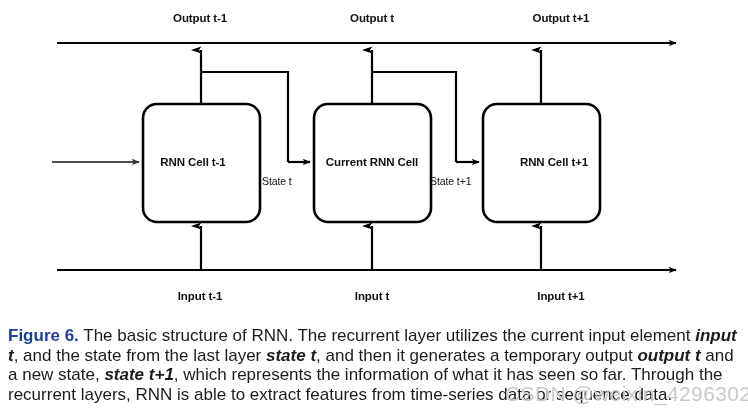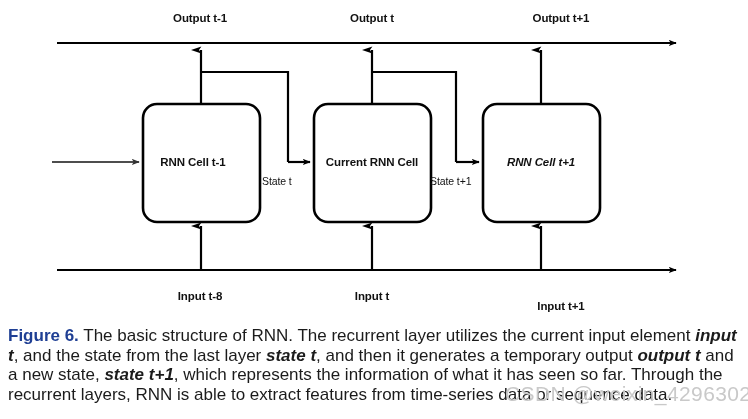--- a/index.html
+++ b/index.html
@@ -157,28 +157,28 @@
         <line x1="541" y1="104" x2="541" y2="50" stroke="#000000" stroke-width="2.2" marker-end="url(#arrow-up)"></line>
       </g>
     </svg>
 
     <div class="diagram-label center-label" style="left:200px; top:13px;">Output t-1</div>
     <div class="diagram-label center-label" style="left:372px; top:13px;">Output t</div>
     <div class="diagram-label center-label" style="left:561px; top:13px;">Output t+1</div>
 
     <div class="diagram-label cell-label" style="left:193px; top:163px;">RNN Cell t-1</div>
     <div class="diagram-label cell-label" style="left:372px; top:163px;">Current RNN Cell</div>
-    <div class="diagram-label cell-label" style="left:541px; top:163px;font-style:italic;">RNN Cell t+1</div>
+    <div class="diagram-label cell-label" style="left:554px; top:163px;">RNN Cell t+1</div>
 
     <div class="diagram-label state-label" style="left:262px; top:176px;">State t</div>
     <div class="diagram-label state-label" style="left:430px; top:176px;">State t+1</div>
 
-    <div class="diagram-label center-label" style="left:200px; top:291px;">Input t-8</div>
+    <div class="diagram-label center-label" style="left:200px; top:291px;">Input t-1</div>
     <div class="diagram-label center-label" style="left:372px; top:291px;">Input t</div>
-    <div class="diagram-label center-label" style="left:561px; top:301px;text-align:center;">Input t+1</div>
+    <div class="diagram-label center-label" style="left:561px; top:291px;text-align:center;">Input t+1</div>
   </div>
 
   <div id="caption">
     <span class="fig-num">Figure 6.</span><span class="body-text" id="caption-body"><span> The basic structure of RNN. The recurrent layer utilizes the current input element </span><span class="ital">input t</span><span>, and the state from the last layer </span><span class="ital">state t</span><span>, and then it generates a temporary output </span><span class="ital">output t</span><span> and a new state, </span><span class="ital">state t+1</span><span>, which represents the information of what it has seen so far. Through the recurrent layers, RNN is able to extract features from time-series data or sequence data.</span></span>
   </div>
 
   <div id="watermark">CSDN @weixin_42963026</div>
 
 </div>
 

